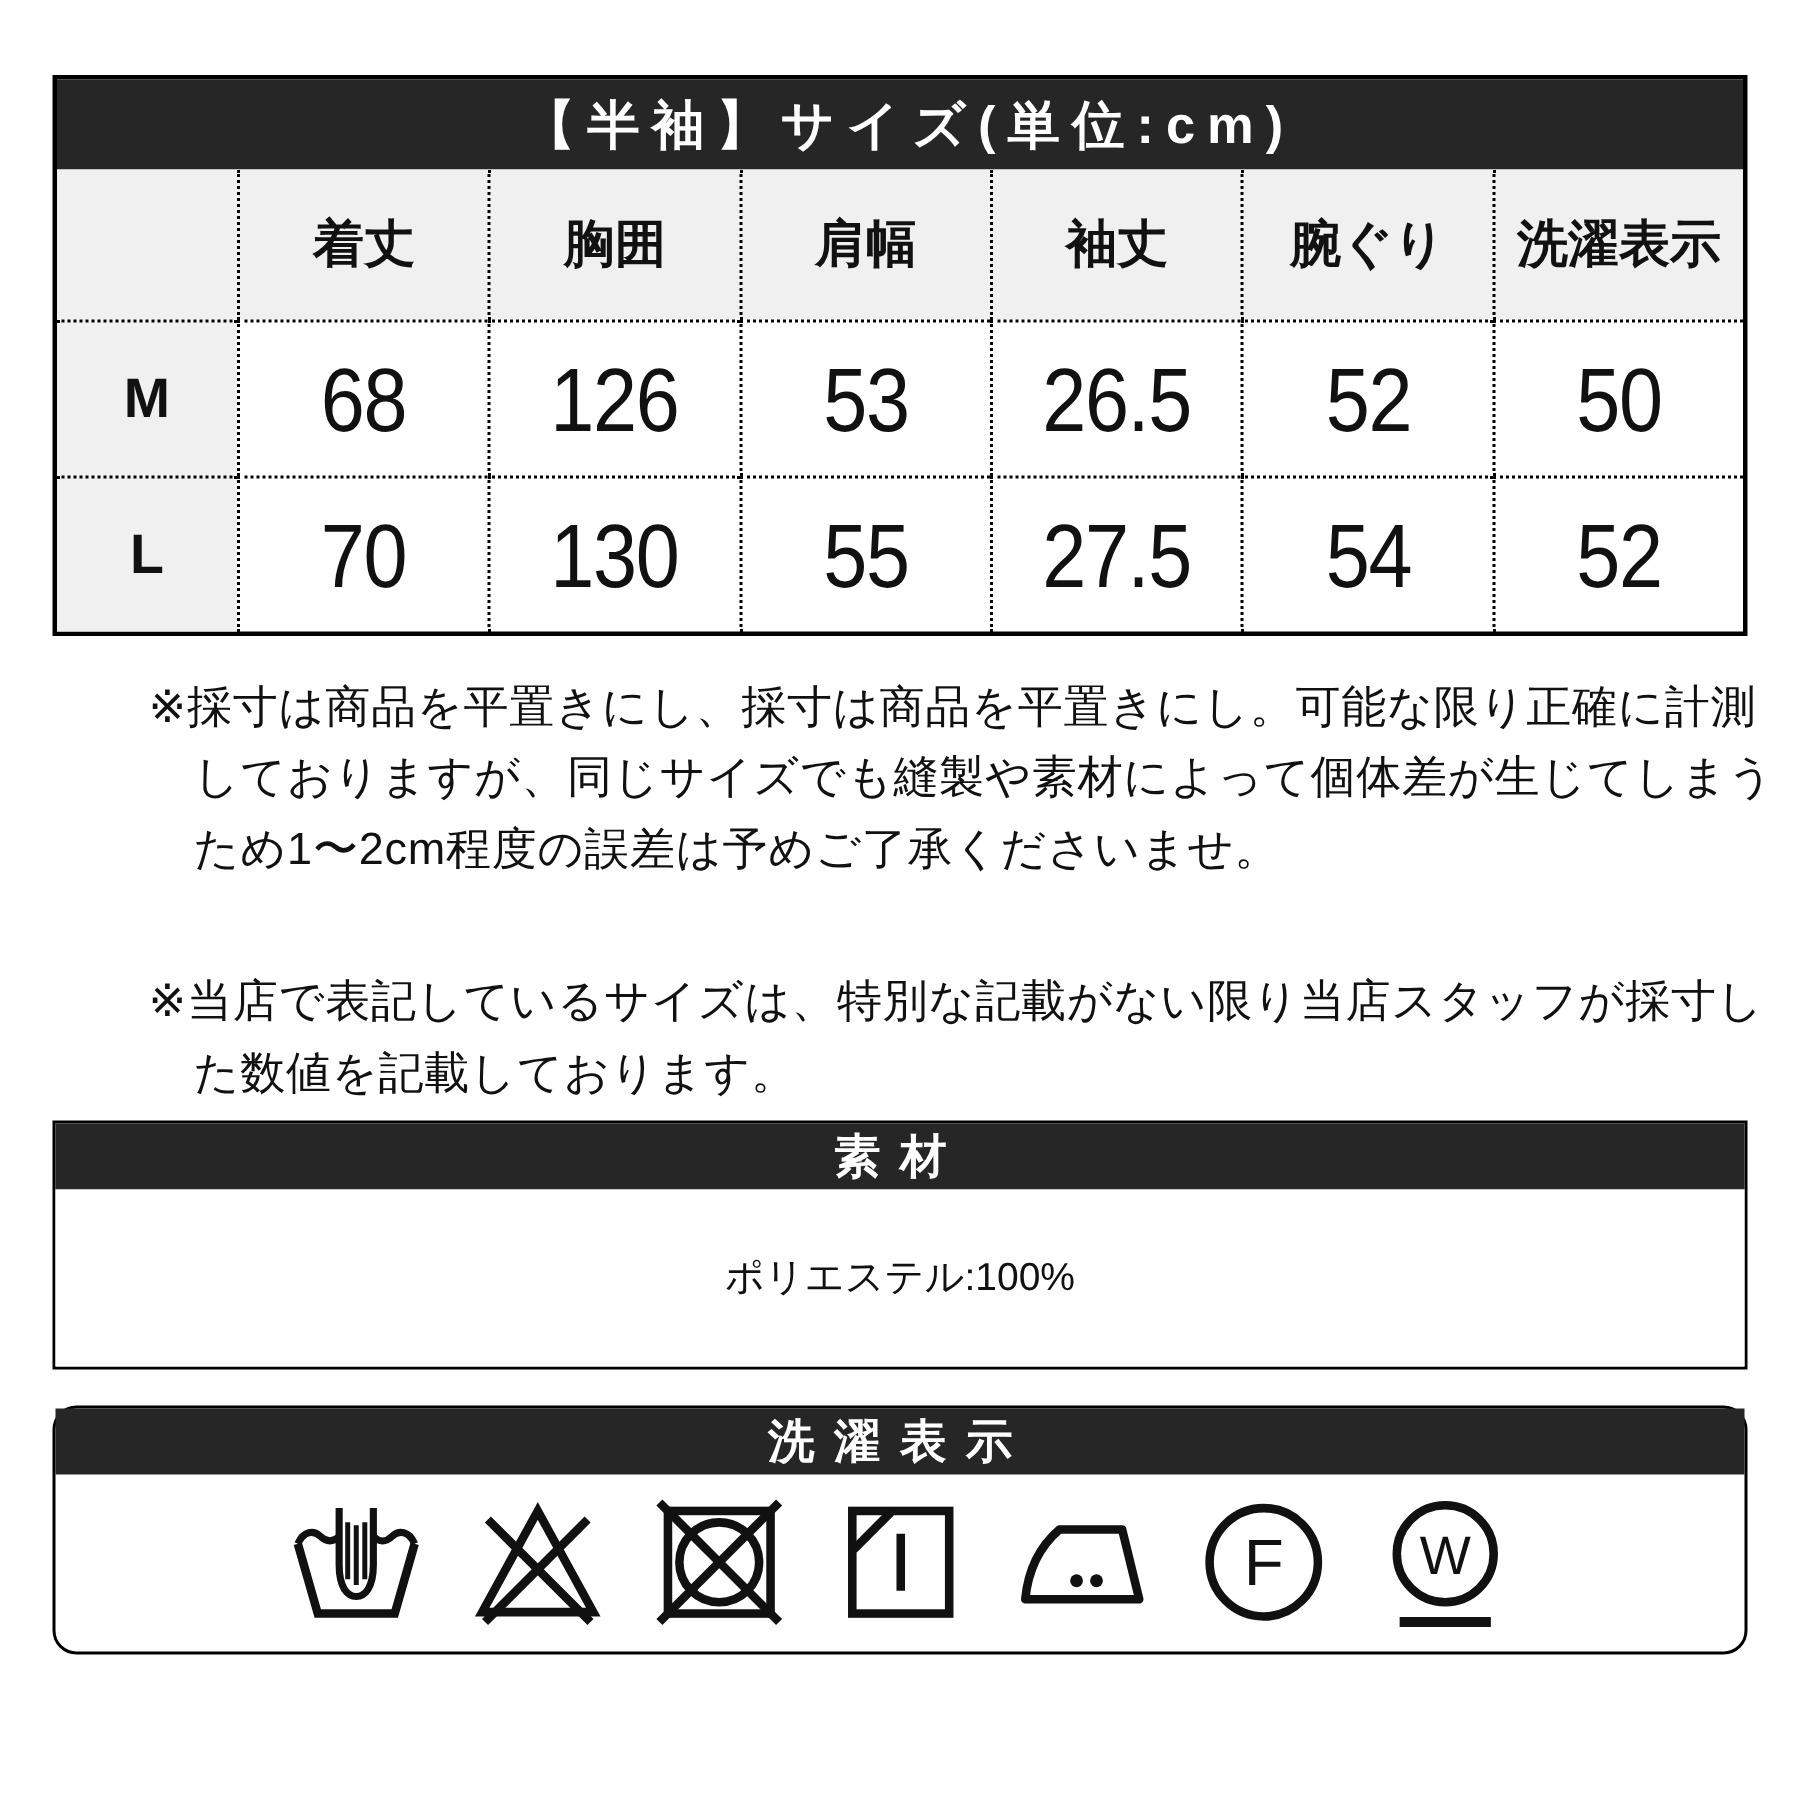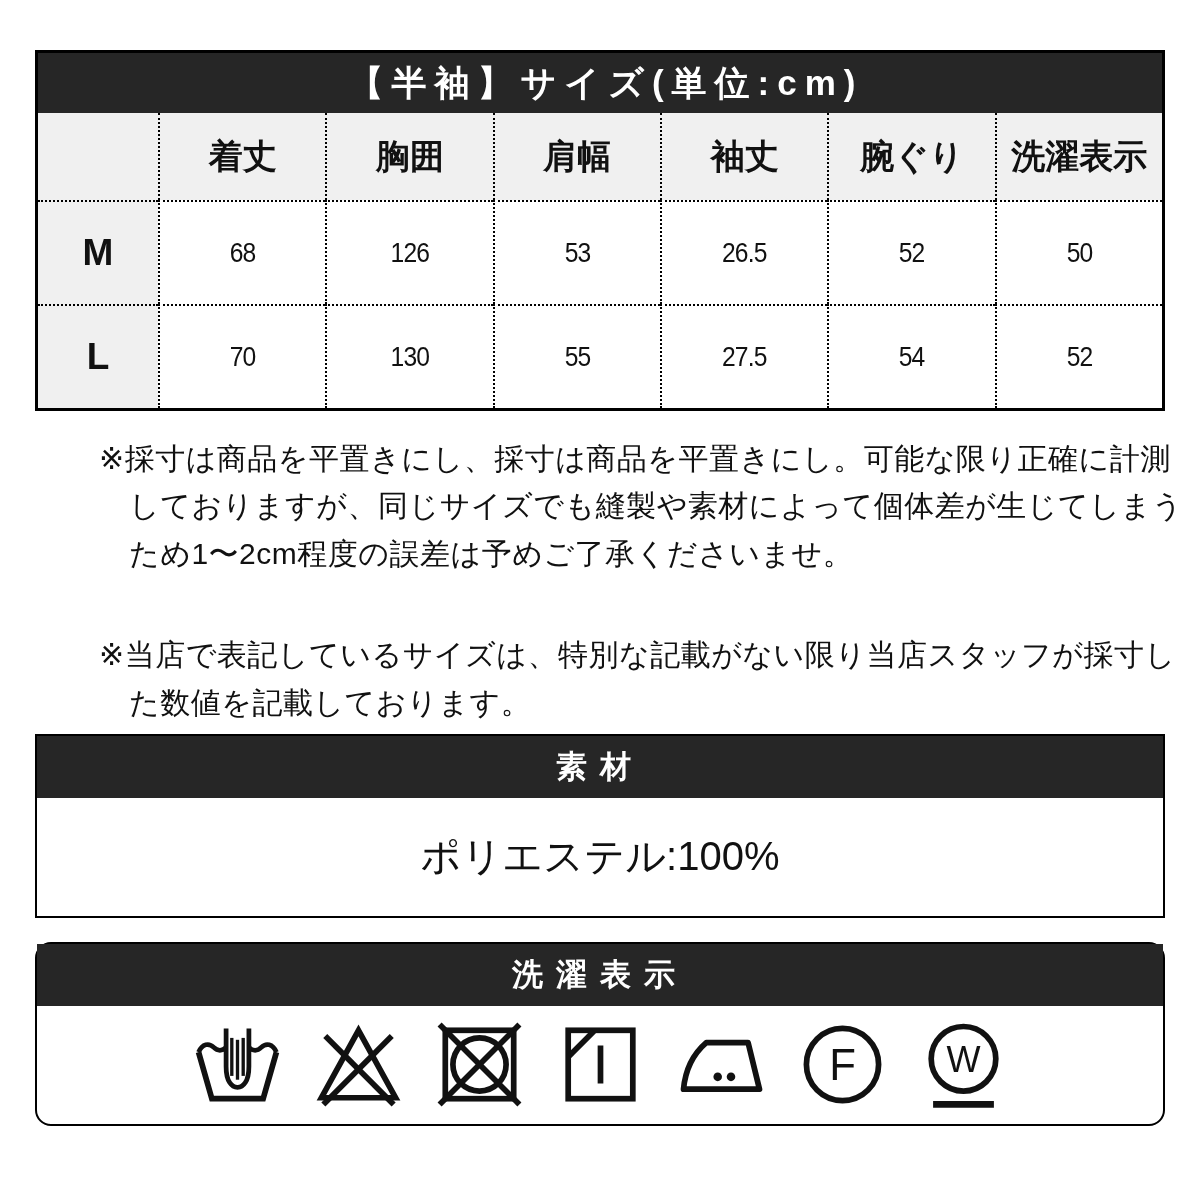--- a/index.html
+++ b/index.html
@@ -26,48 +26,48 @@
     color:#ffffff;
     font-size:35px; font-weight:700;
     letter-spacing:8px;
     display:flex; align-items:center; justify-content:center;
     padding-left:12px;
   }
   .cell { display:flex; align-items:center; justify-content:center; }
   .cell.inner { border-left:2px dotted #000; }
   .row-m .cell, .row-l .cell { border-top:2px dotted #000; }
   .head-row .cell {
-    height:87px; background:#f0f0f0;
+    height:100px; background:#f0f0f0;
     font-size:34px; font-weight:700;
   }
-  .data-cell { height:104px; font-size:28px; }
+  .data-cell { height:104px; font-size:60px; }
   .data-cell .num { display:inline-block; transform:scaleX(0.88); letter-spacing:-1px; }
   .size-cell { background:#f0f0f0; font-size:37px; font-weight:700; }
 
   
   .notes { margin:24px 30px 0 64px; width:1090px; }
   .notes p {
     font-size:30px; line-height:1.58; color:#111;
     padding-left:1em; text-indent:-1em;
     letter-spacing:0.5px;
   }
   .notes p + p { margin-top:54px; }
 
   
   .box { border:2px solid #000; margin-top:8px; }
   .box-head {
-    height:62px; background:#262626; color:#ffffff;
+    height:44px; background:#262626; color:#ffffff;
     font-size:31px; font-weight:700; letter-spacing:13px;
     display:flex; align-items:center; justify-content:center;
     padding-left:0;
   }
   .box-body {
     height:118px; background:#ffffff;
     display:flex; align-items:center; justify-content:center;
-    font-size:40px;
+    font-size:26px;
   }
   .box.laundry { margin-top:24px;border-radius:16px; }
   .icon-row {
     height:118px;
     display:flex; align-items:center; justify-content:center;
     gap:26px;
   }
   svg.care { width:95px; height:95px; display:block; }
   svg.care .st  { stroke:#111; stroke-width:6; fill:none; }
   svg.care .st5 { stroke:#111; stroke-width:5; fill:none; }

